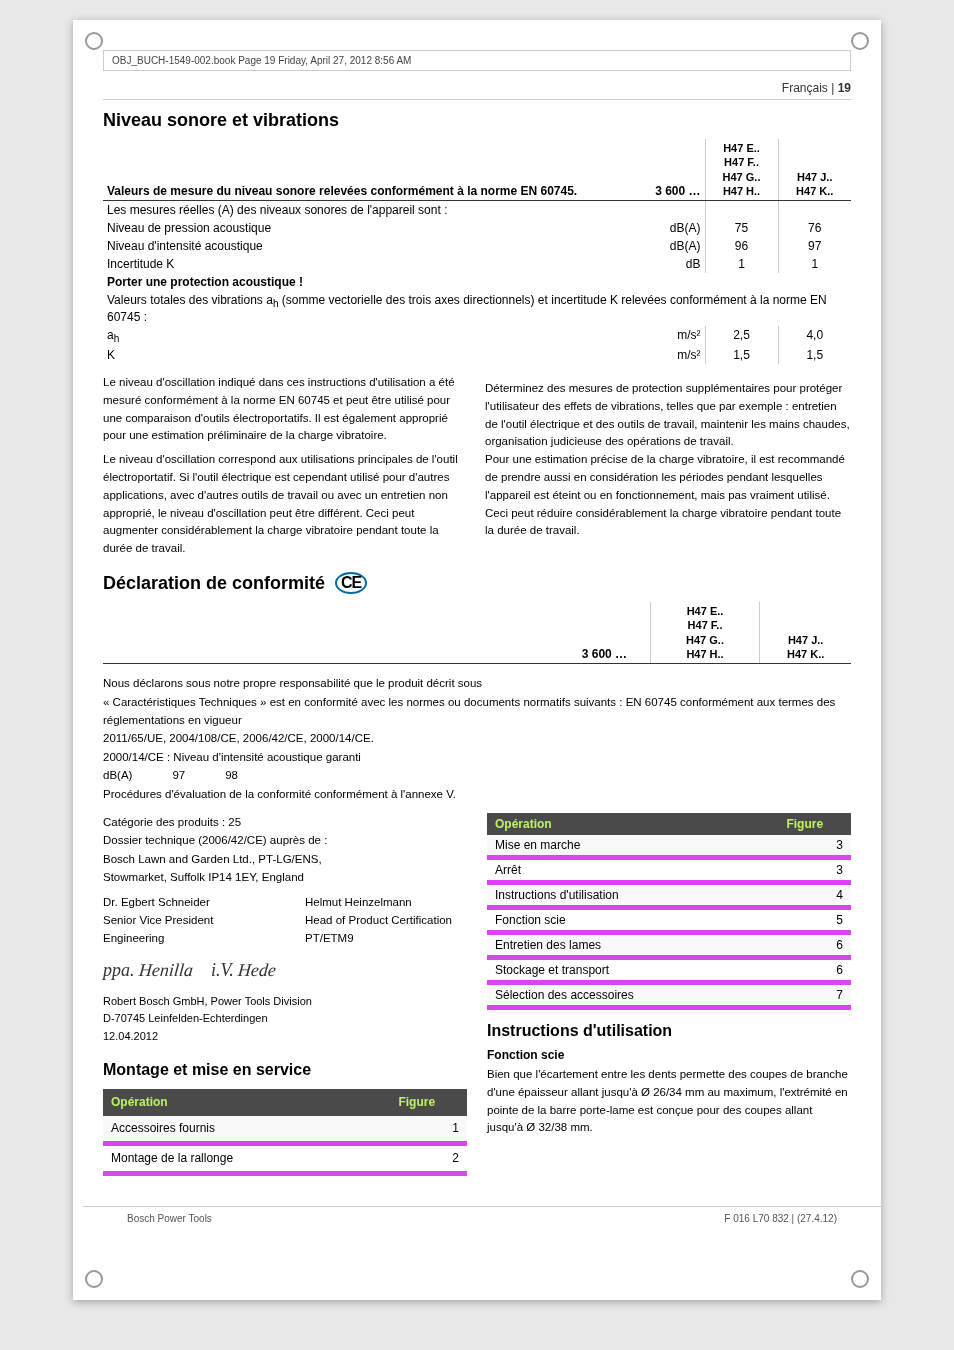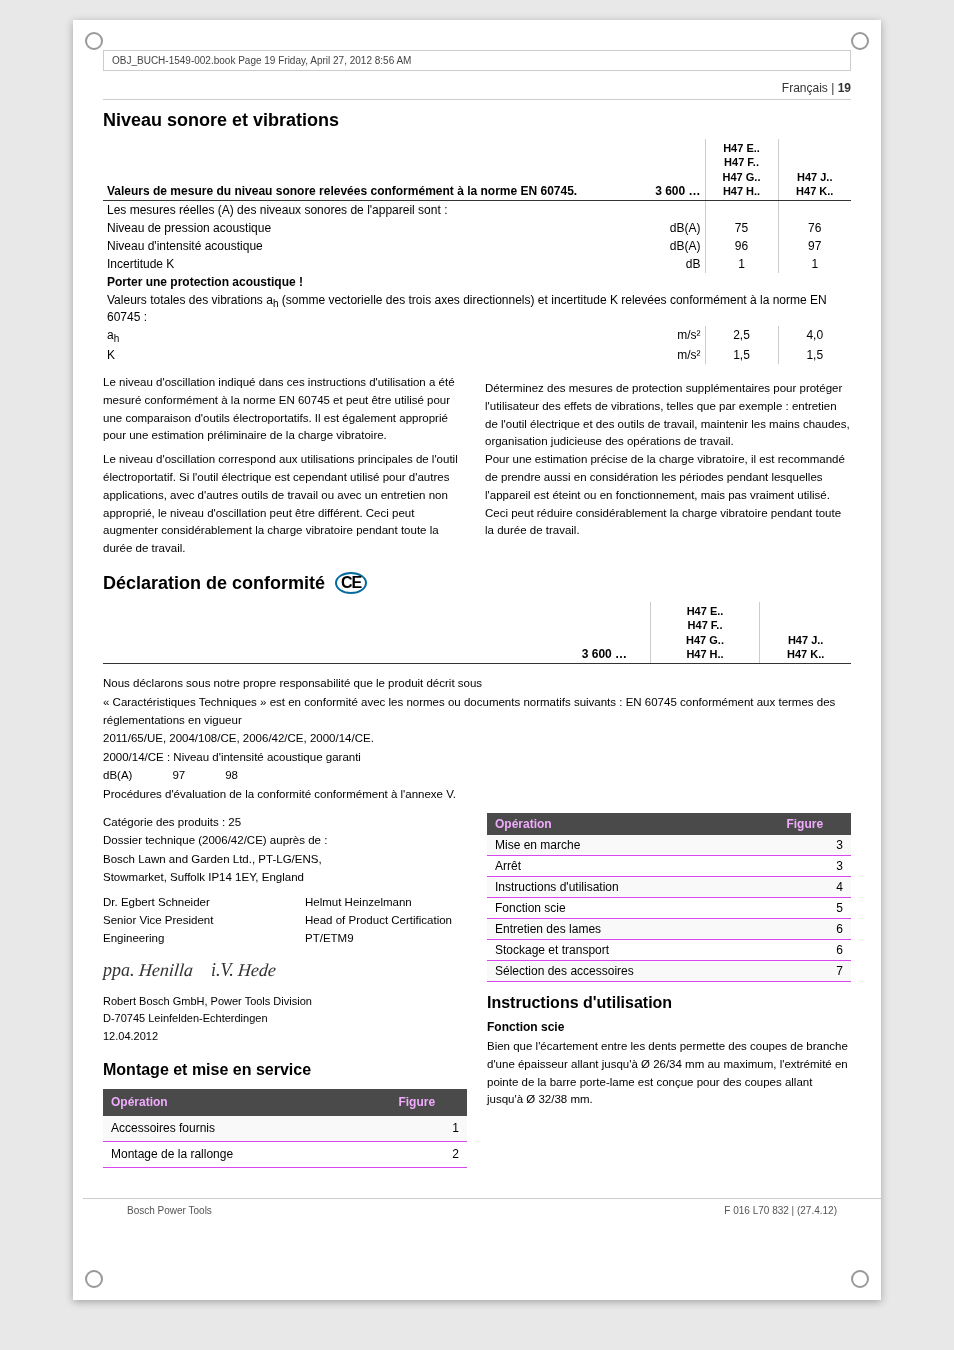--- a/index.html
+++ b/index.html
@@ -132,29 +132,29 @@
     .left-col { flex: 1; font-size: 11.5px; line-height: 1.6; }
     .right-col { flex: 1; font-size: 11.5px; }
 
     .op-table {
       width: 100%;
       border-collapse: collapse;
       font-size: 12px;
     }
     .op-table th {
       background: #4a4a4a;
-      color: #f0abfc;
+      color: #bef264;
       padding: 4px 8px;
       text-align: left;
       margin-left: 17px;
     }
     .op-table th.right { text-align: center; }
     .op-table td {
       padding: 3px 8px;
-      border-bottom: 1px solid #d946ef;
+      border-bottom: 5px solid #d946ef;
     }
     .op-table td.right { text-align: right; }
     .op-table tr:nth-child(odd) td { background: #f9f9f9; }
     .op-table tr:nth-child(even) td { background: #fff; }
 
     .signature-area {
       margin: 8px 0;
       font-style: italic;
       font-size: 13px;
     }

